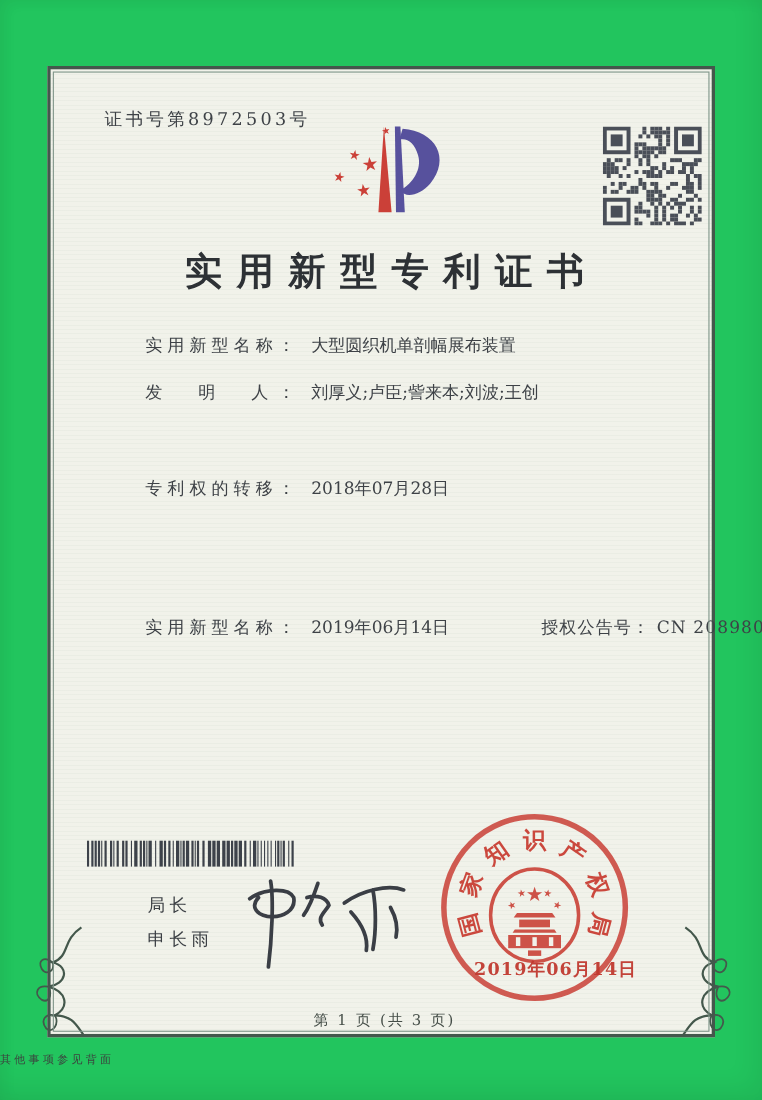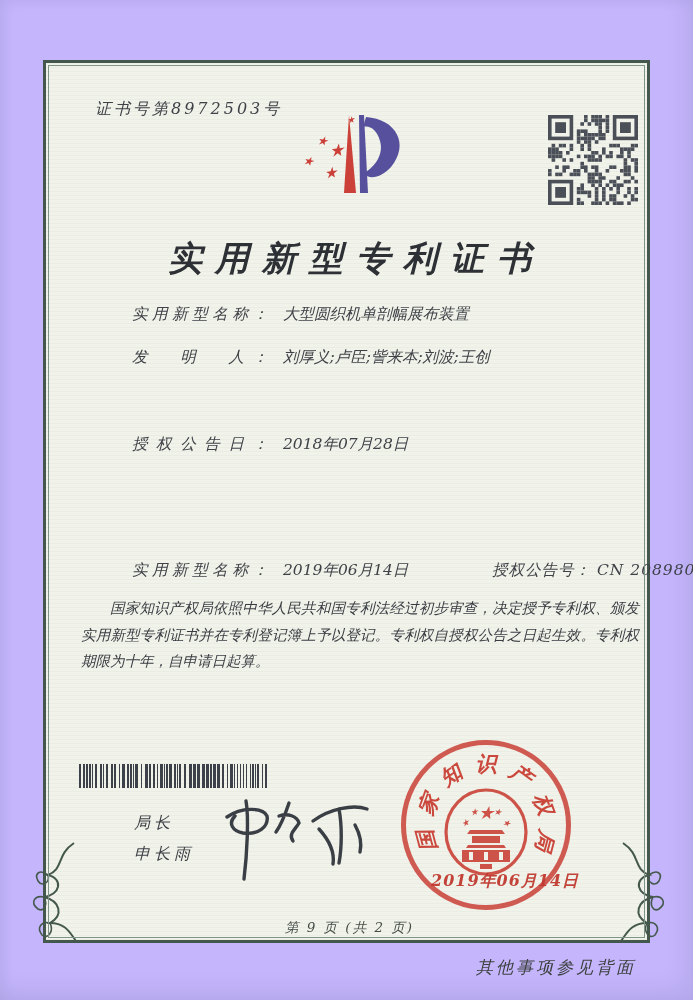--- a/index.html
+++ b/index.html
@@ -1,34 +1,33 @@
 <!DOCTYPE html>
 <html><head>
 <meta charset="utf-8">
 <style>
   html,body{margin:0;padding:0;background:#e9e7e2;}
   .page{
     position:relative;width:693px;height:1000px;margin:0 auto;
-    background:#c4b5fd;overflow:hidden;
+    background:#22c55e;overflow:hidden;
     font-family:"DejaVu Serif","Liberation Serif",serif;
     box-shadow:inset -7px -10px 22px rgba(0,0,0,.07), inset 5px 3px 12px rgba(0,0,0,.04);
-    font-style:italic;
   }
   .frame{
     position:absolute;left:43px;top:60px;width:607px;height:883px;
     border:3px solid #44574c;box-sizing:border-box;
     background:
       repeating-linear-gradient(0deg, rgba(120,150,128,.055) 0 1px, transparent 1px 4px),
       #f1f2ea;
   }
   .frame::after{content:"";position:absolute;inset:2px;border:1px solid #7e9488;pointer-events:none;}
   .abs{position:absolute;}
   .certno{left:92px;top:96px;font-size:16px;letter-spacing:3px;color:#3e4247;}
   .title{left:43px;top:221px;width:607px;text-align:center;font-size:34px;font-weight:600;
-         letter-spacing:13px;color:#2d3135;text-indent:13px;margin-top:12px;}
+         letter-spacing:13px;color:#2d3135;text-indent:13px;}
   .logo{left:287px;top:101px;width:150px;height:100px;}
   .logo .star{position:absolute;color:#cb4038;line-height:1;}
   .qr{left:545px;top:112px;width:90px;height:90px;}
   .field{left:86px;font-size:15.5px;color:#3e4247;white-space:nowrap;}
   .field-label{display:inline-block;width:136px;text-align:justify;text-align-last:justify;}
   .field-value{margin-left:10px;}
   .grant2{position:absolute;left:360px;top:0;letter-spacing:1px;}
   .body-text{left:78px;top:592px;width:558px;font-size:14.5px;line-height:26.5px;
              color:#393d42;text-align:justify;}
   .body-text p{margin:0;text-indent:2em;}
@@ -36,21 +35,21 @@
   .director{left:88px;font-size:16px;letter-spacing:4px;color:#3b3f44;}
   .signature{left:180px;top:780px;}
   .seal{left:398px;top:737px;width:170px;height:170px;border-radius:50%;
         border:5px solid rgba(201,64,54,.85);box-sizing:border-box;}
   .seal-char{position:absolute;left:50%;top:50%;font-size:21px;font-weight:700;
              color:rgba(200,62,52,.95);}
   .seal-date{left:428px;top:868px;font-size:16px;letter-spacing:1px;color:rgba(192,57,47,.95);
              font-weight:600;z-index:3;}
   .pagenum{left:43px;top:916px;width:607px;text-align:center;font-size:13.5px;
            color:#454e48;letter-spacing:2px;}
-  .backnote{left:0;top:956px;width:636px;text-align:right;font-size:17px;
+  .backnote{left:0;top:956px;width:636px;text-align:left;font-size:10px;
             color:#3c413e;letter-spacing:3px;}
   .flourish{width:62px;height:104px;}
 </style>
 </head>
 <body>
 
 <div class="page">
   <div class="frame">
 
     <div class="abs certno" style="left:49px;top:36px">证书号第8972503号</div>
@@ -283,35 +282,34 @@
 
     <div class="abs field" style="top:241px">
       <span class="field-label">实用新型名称：</span>
       <span class="field-value">大型圆织机单剖幅展布装置</span>
     </div>
     <div class="abs field" style="top:284px">
       <span class="field-label">发　明　人：</span>
       <span class="field-value">刘厚义;卢臣;訾来本;刘波;王创</span>
     </div>
     <div class="abs field" style="top:371px">
-      <span class="field-label">授权公告日：</span>
+      <span class="field-label">专利权的转移：</span>
       <span class="field-value">2018年07月28日</span>
     </div>
 
     <div class="abs field" style="top:497px;width:520px">
       <span class="field-label">实用新型名称：</span>
       <span class="field-value">2019年06月14日</span>
       <span class="grant2">
         <span>授权公告号：</span>
         <span>CN 208980870 U</span>
       </span>
     </div>
 
     <div class="abs body-text" style="left:35px;top:532px">
-      <p>国家知识产权局依照中华人民共和国专利法经过初步审查，决定授予专利权、颁发实用新型专利证书并在专利登记簿上予以登记。专利权自授权公告之日起生效。专利权期限为十年，自申请日起算。</p>
     </div>
 
     <div class="abs barcode" style="left:33px;top:701px"><svg width="194" height="24" viewBox="0 0 194 24">
           <rect x="0" y="0" width="2" height="24" fill="#3d424a"></rect>
           <rect x="4" y="0" width="2" height="24" fill="#3d424a"></rect>
           <rect x="7" y="0" width="2" height="24" fill="#3d424a"></rect>
           <rect x="10" y="0" width="2" height="24" fill="#3d424a"></rect>
           <rect x="13" y="0" width="1" height="24" fill="#3d424a"></rect>
           <rect x="16" y="0" width="2" height="24" fill="#3d424a"></rect>
           <rect x="21" y="0" width="2" height="24" fill="#3d424a"></rect>
@@ -396,21 +394,21 @@
           <rect x="19" y="64" width="48" height="12"></rect>
           <rect x="26" y="66" width="4" height="8" fill="#f1f2ea"></rect>
           <rect x="41" y="66" width="4" height="8" fill="#f1f2ea"></rect>
           <rect x="56" y="66" width="4" height="8" fill="#f1f2ea"></rect>
           <rect x="37" y="78" width="12" height="5"></rect>
         </g>
       </svg>
     </div>
     <div class="abs seal-date" style="left:385px;top:808px">2019年06月14日</div>
 
-    <div class="abs pagenum" style="left:0;top:856px">第 9 页 (共 2 页)</div>
+    <div class="abs pagenum" style="left:0;top:856px">第 1 页 (共 3 页)</div>
 
     <svg class="abs flourish" style="left:-16px;top:776px" viewBox="0 0 62 104" fill="none" stroke="#44584c" stroke-width="2">
       <path d="M44,4 C26,16 34,30 18,36 C34,40 30,56 14,58 C30,62 34,76 20,84 C36,84 40,94 46,102"></path>
       <path d="M18,36 C10,30 4,34 8,42 C12,48 20,44 18,36 Z" stroke-width="1.6"></path>
       <path d="M14,58 C4,56 0,64 8,70 C14,73 18,66 14,58 Z" stroke-width="1.6"></path>
       <path d="M20,84 C12,82 6,88 12,96 C18,101 24,92 20,84 Z" stroke-width="1.6"></path>
     </svg>
     <svg class="abs flourish" style="left:559px;top:776px;transform:scaleX(-1)" viewBox="0 0 62 104" fill="none" stroke="#44584c" stroke-width="2">
       <path d="M44,4 C26,16 34,30 18,36 C34,40 30,56 14,58 C30,62 34,76 20,84 C36,84 40,94 46,102"></path>
       <path d="M18,36 C10,30 4,34 8,42 C12,48 20,44 18,36 Z" stroke-width="1.6"></path>

